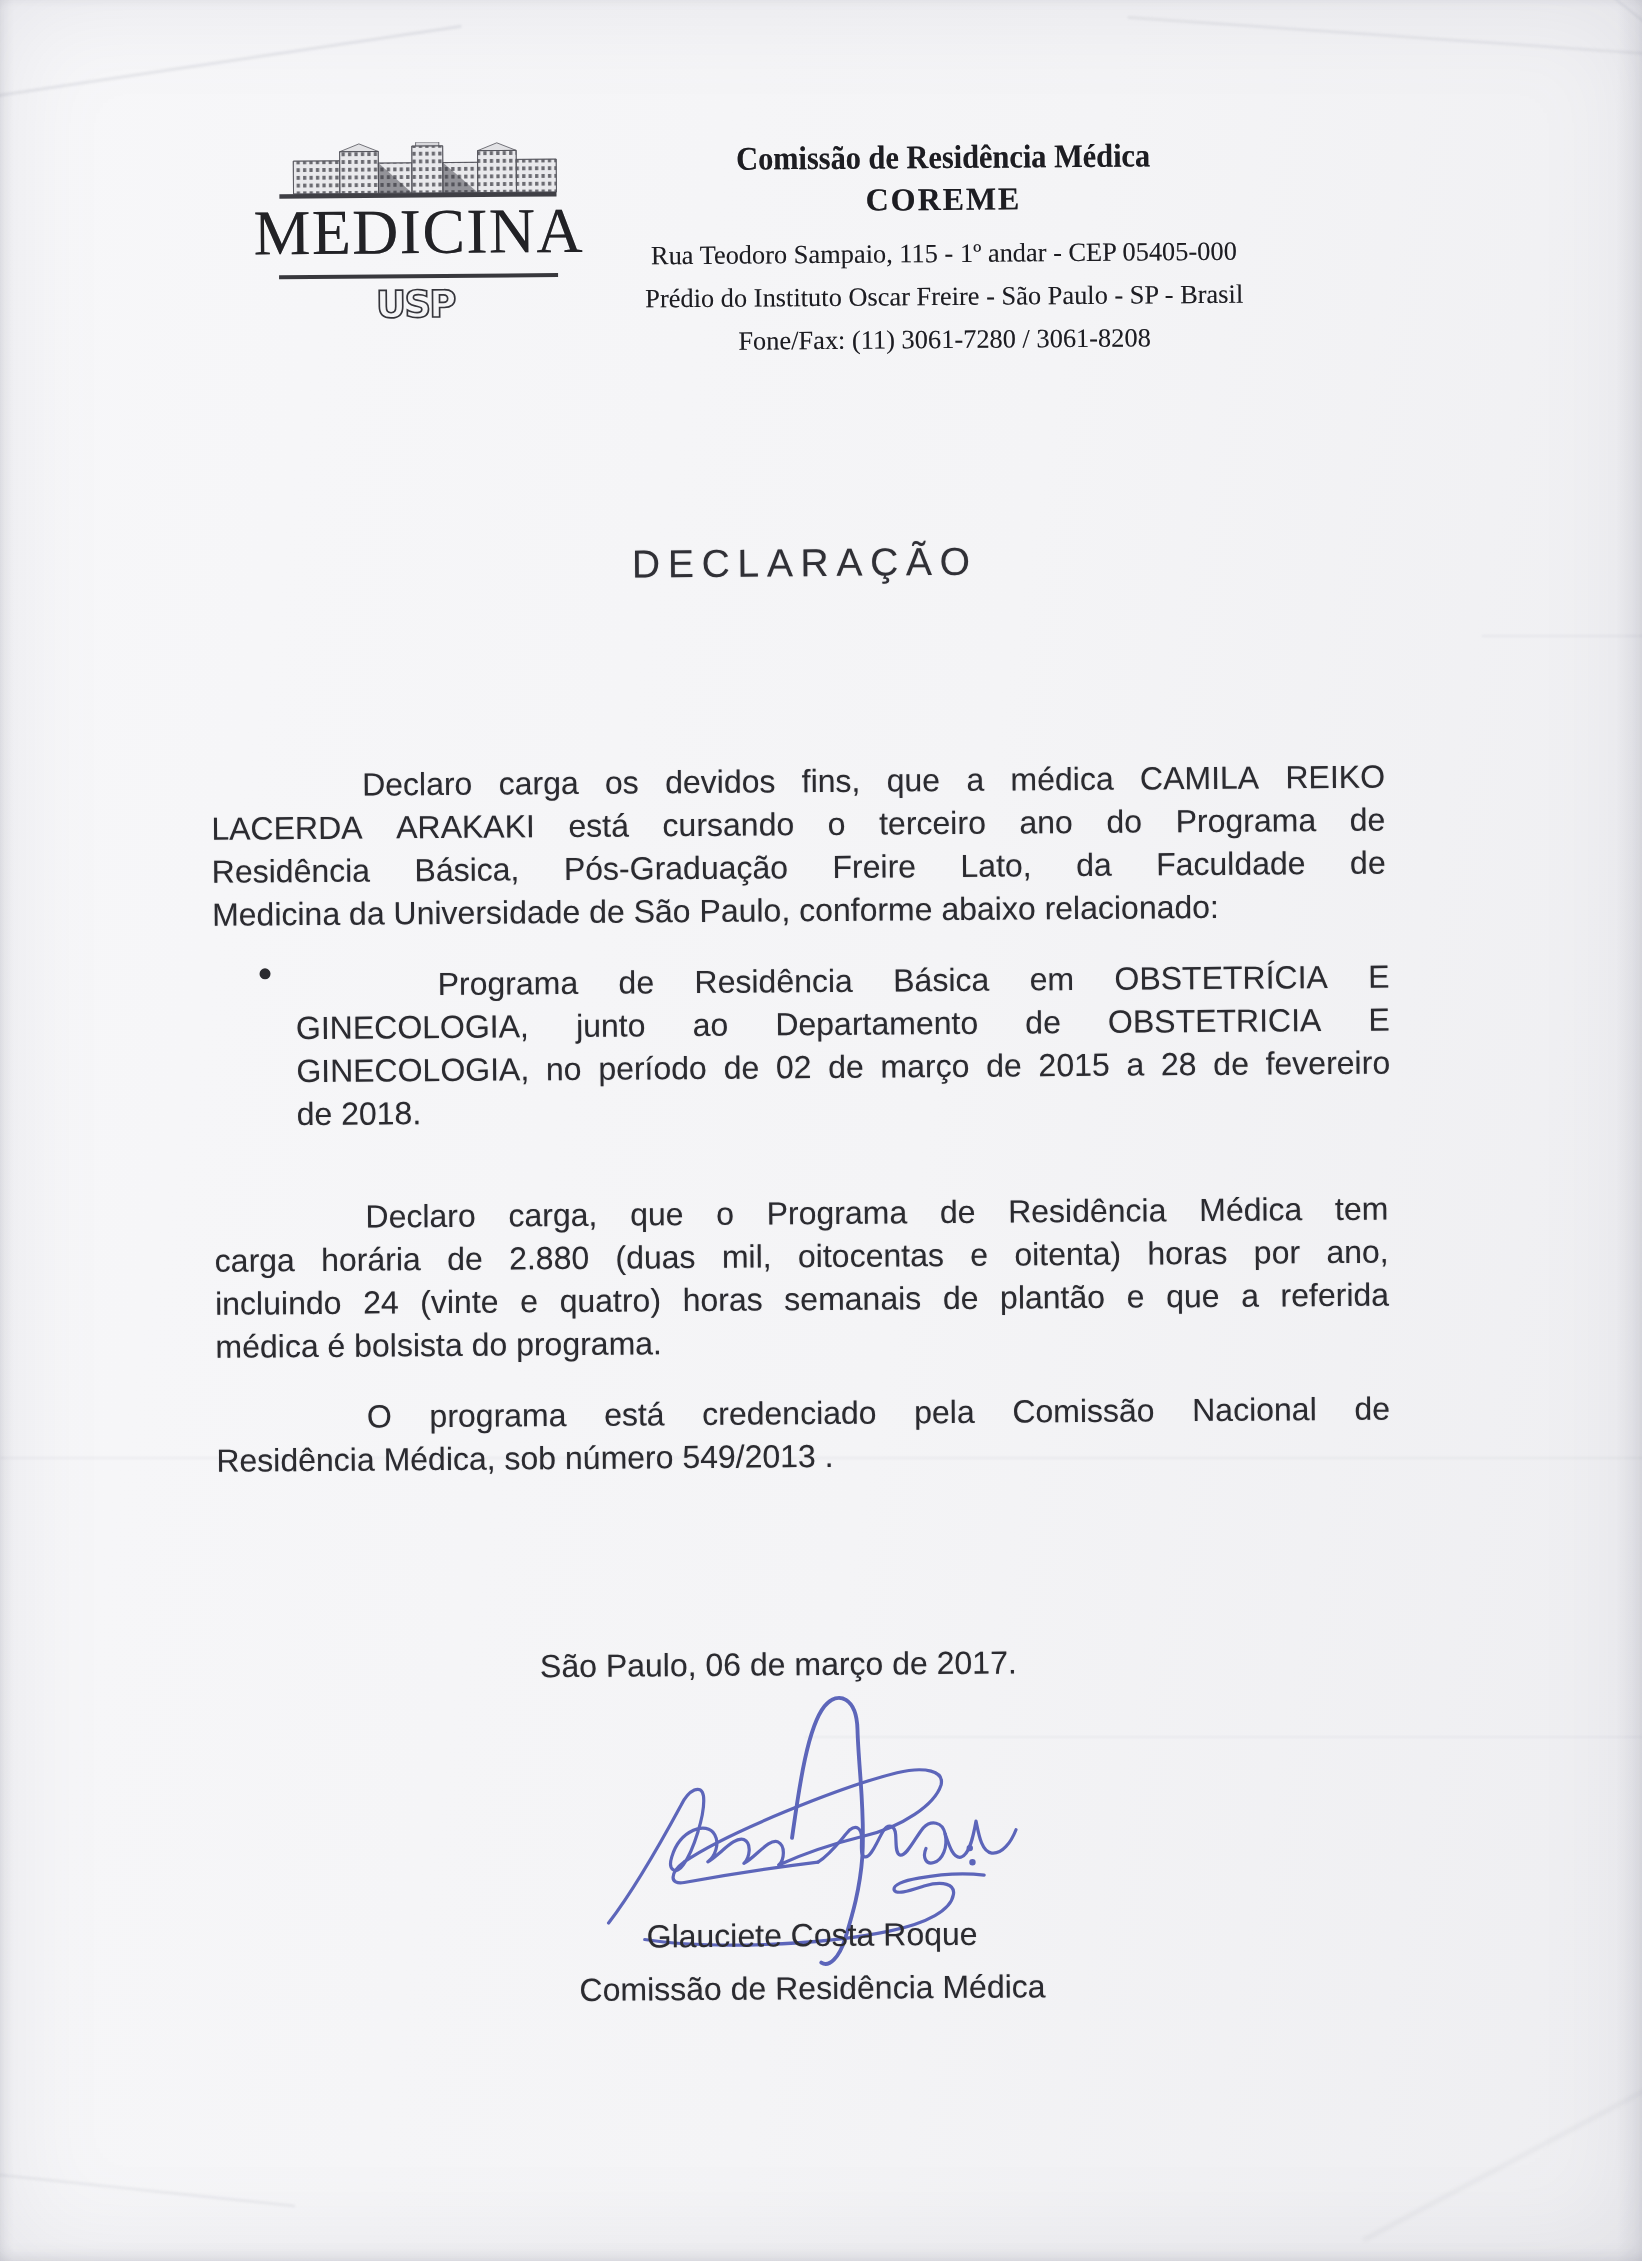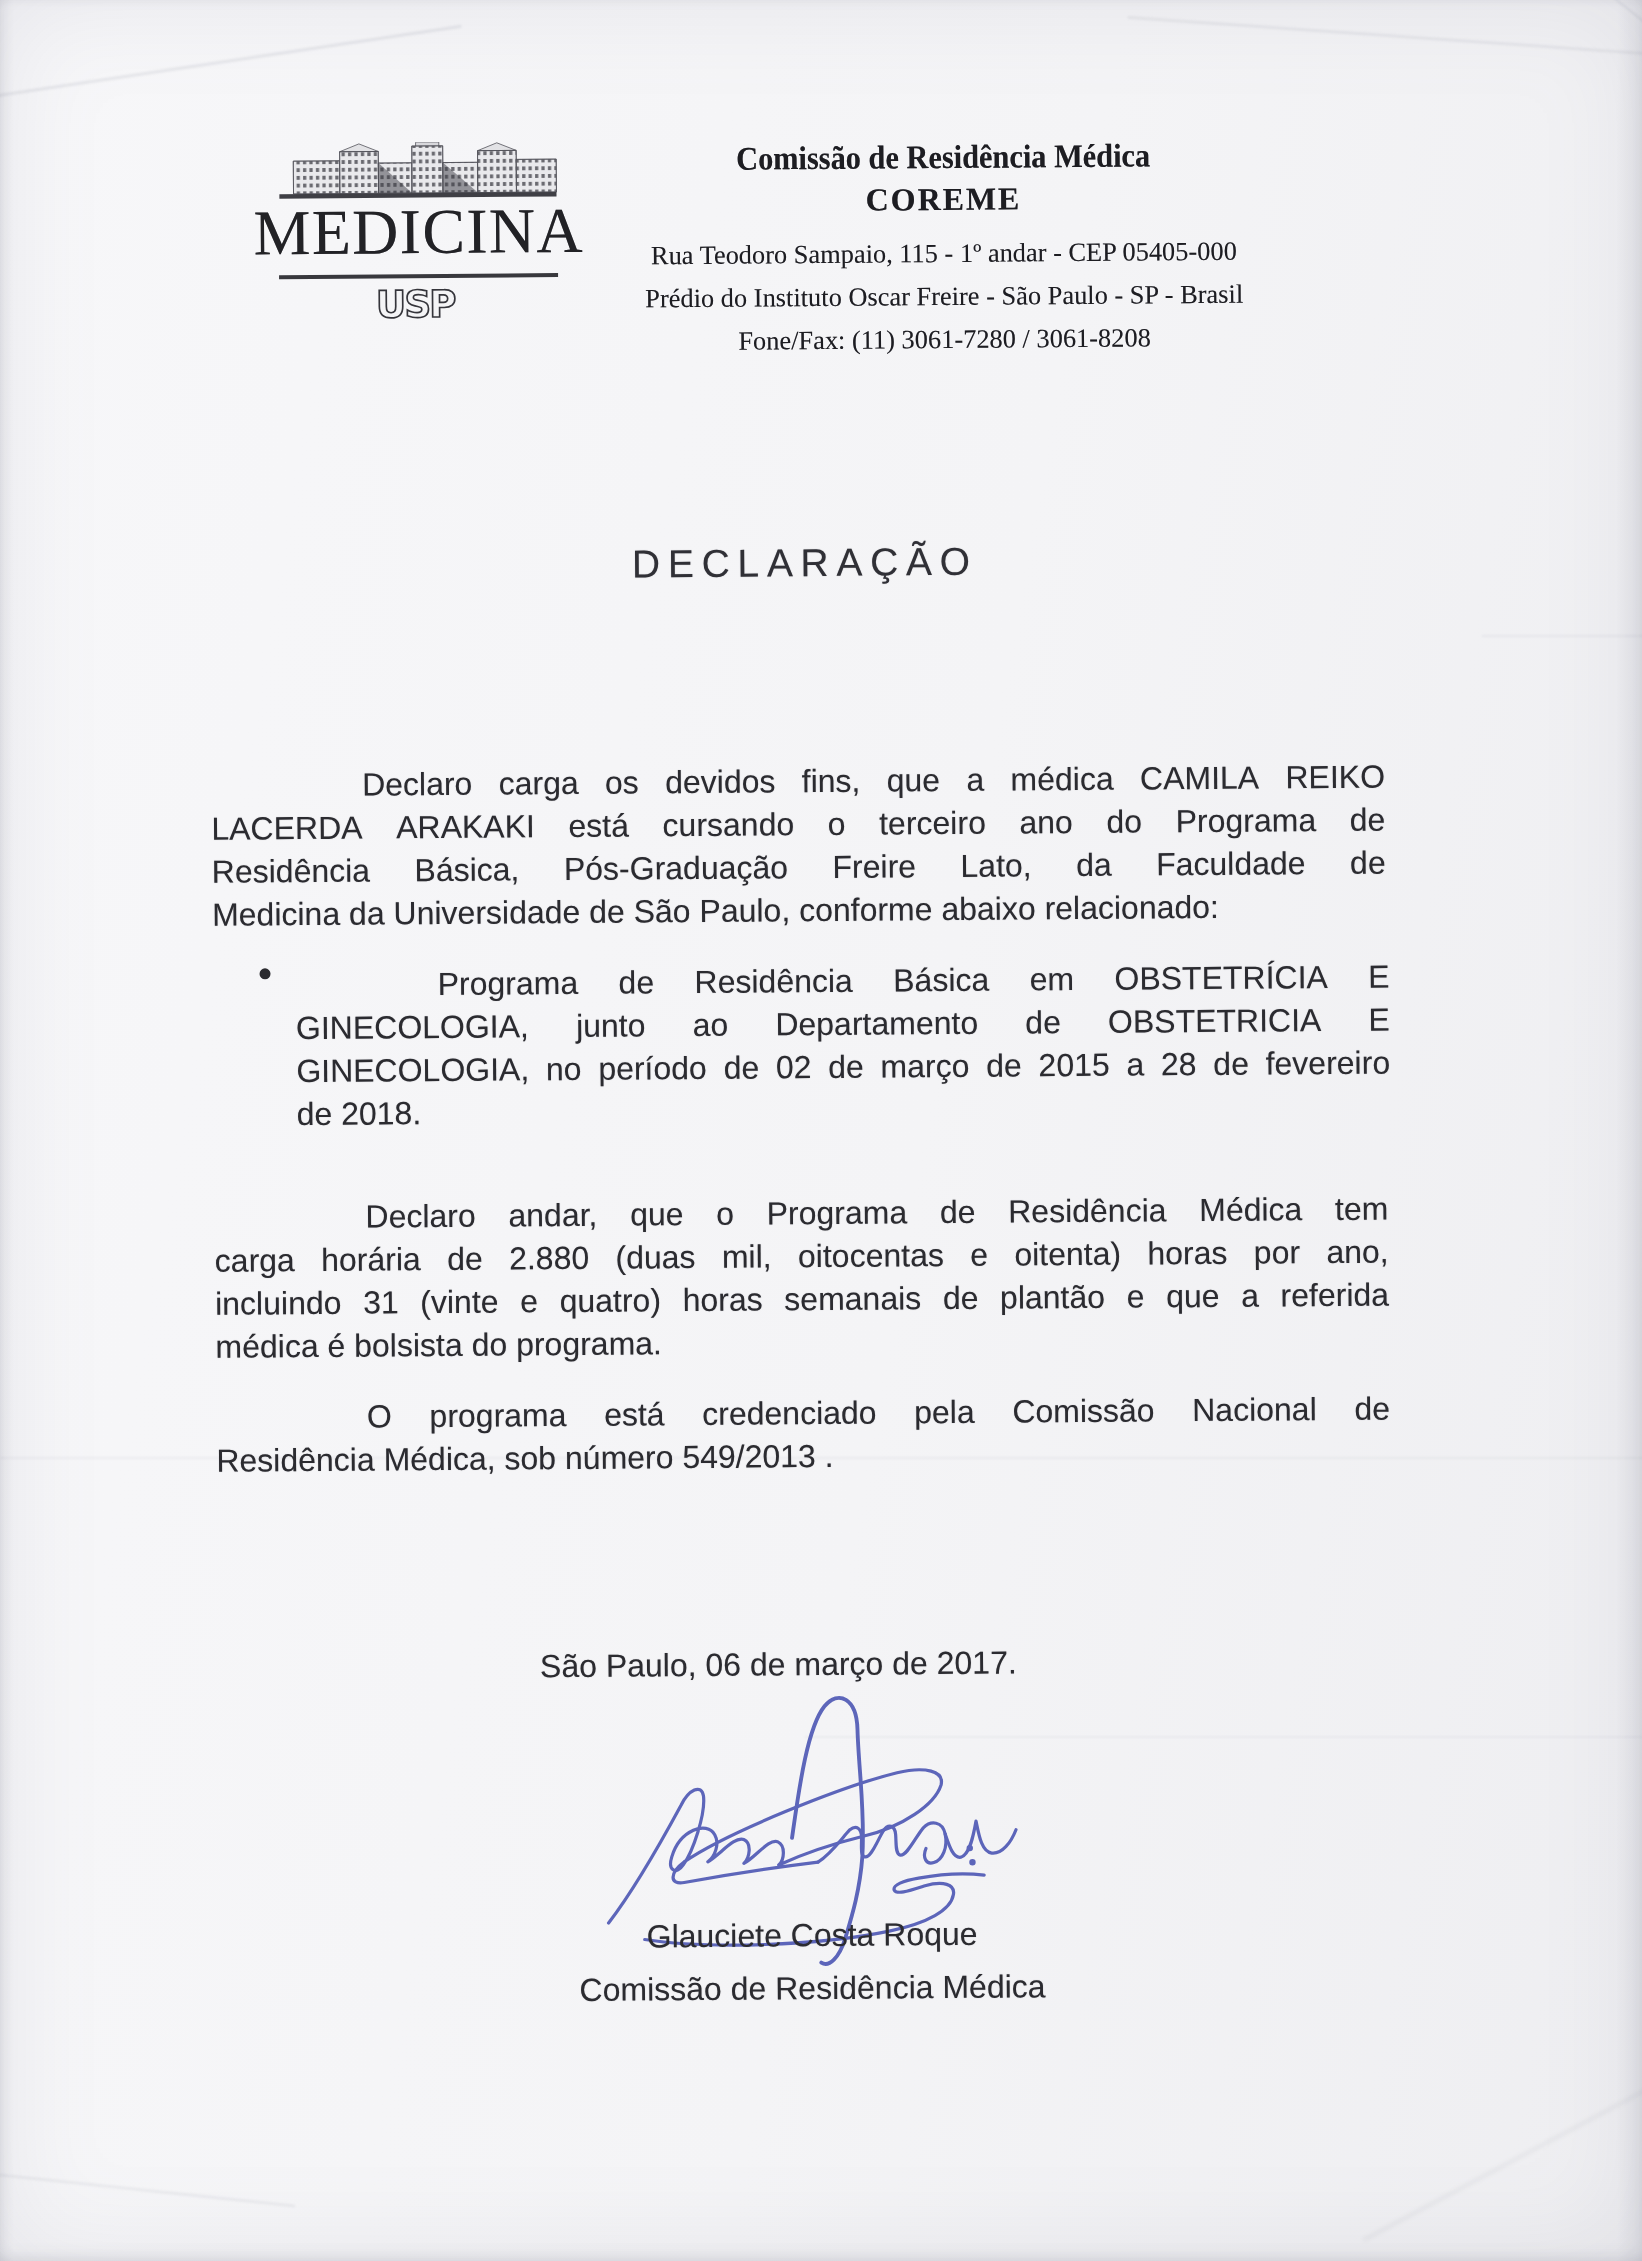--- a/index.html
+++ b/index.html
@@ -185,21 +185,21 @@
           <span>28</span>
           <span>de</span>
           <span>fevereiro</span>
         </div>
         <div class="tline last">de 2018.</div>
       </div>
 
     <div class="para p-left" style="top:1192px;">
         <div class="tline just" style="padding-left: 151px;">
           <span>Declaro</span>
-          <span>andar,</span>
+          <span>carga,</span>
           <span>que</span>
           <span>o</span>
           <span>Programa</span>
           <span>de</span>
           <span>Residência</span>
           <span>Médica</span>
           <span>tem</span>
         </div>
         <div class="tline just">
           <span>carga</span>
@@ -210,21 +210,21 @@
           <span>mil,</span>
           <span>oitocentas</span>
           <span>e</span>
           <span>oitenta)</span>
           <span>horas</span>
           <span>por</span>
           <span>ano,</span>
         </div>
         <div class="tline just">
           <span>incluindo</span>
-          <span>31</span>
+          <span>24</span>
           <span>(vinte</span>
           <span>e</span>
           <span>quatro)</span>
           <span>horas</span>
           <span>semanais</span>
           <span>de</span>
           <span>plantão</span>
           <span>e</span>
           <span>que</span>
           <span>a</span>

